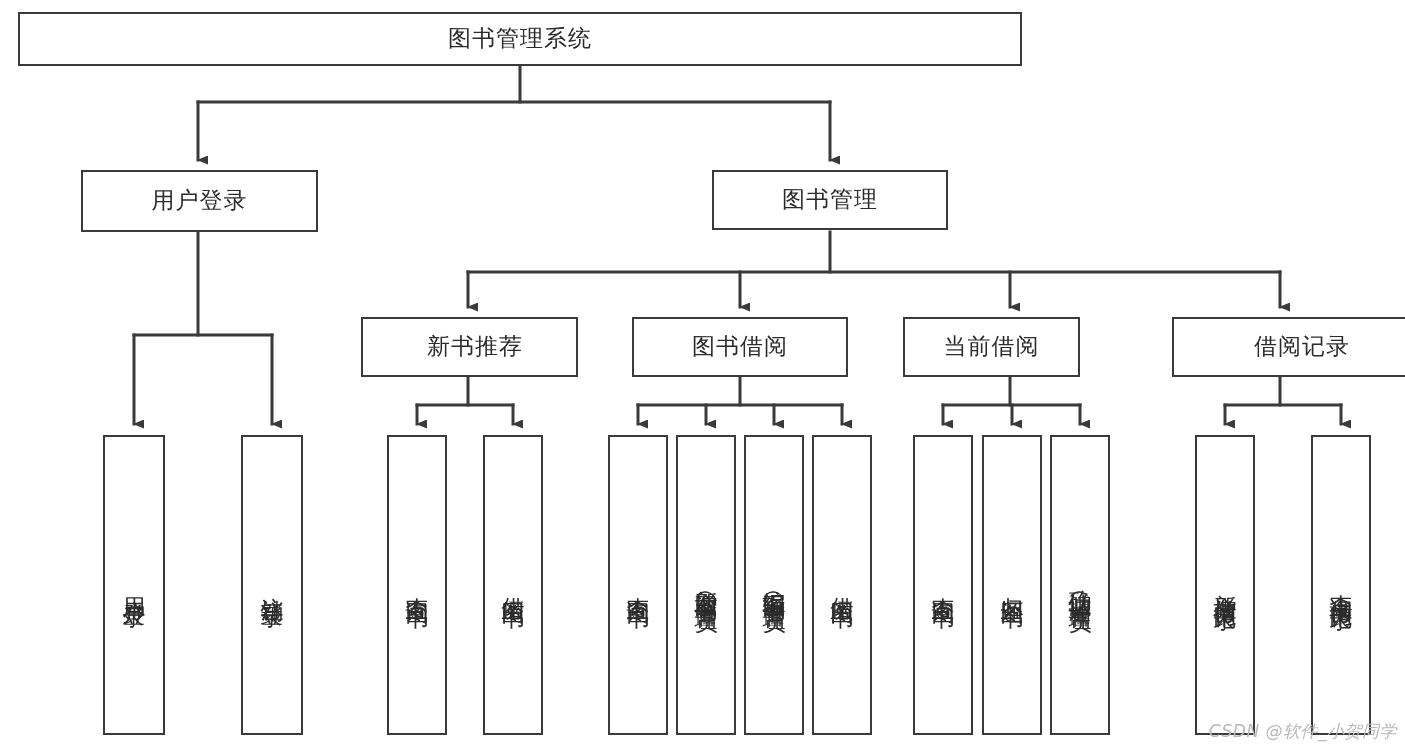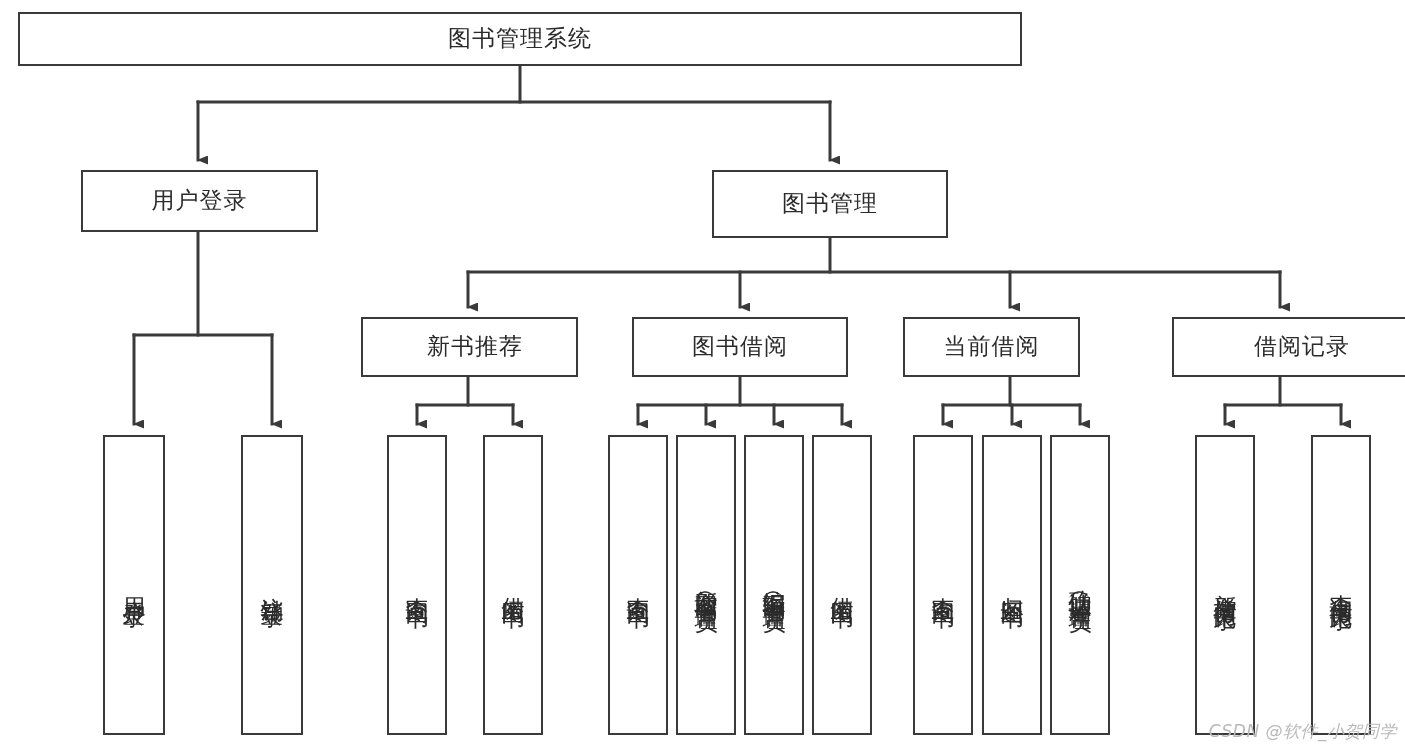--- a/index.html
+++ b/index.html
@@ -125,21 +125,21 @@
     </g>
   </svg>
 
   <div class="node horiz" style="left:18px; top:12px; width:1004px; height:54px;">
     <span>图书管理系统</span>
   </div>
 
   <div class="node horiz" style="left:81px; top:170px; width:237px; height:62px;">
     <span>用户登录</span>
   </div>
-  <div class="node horiz" style="left:712px; top:170px; width:236px; height:68px;">
+  <div class="node horiz" style="left:712px; top:170px; width:236px; height:60px;">
     <span>图书管理</span>
   </div>
 
   <div class="node horiz" style="left:361px; top:317px; width:217px; height:60px;padding-left:11px;">
     <span>新书推荐</span>
   </div>
   <div class="node horiz" style="left:632px; top:317px; width:216px; height:60px;">
     <span>图书借阅</span>
   </div>
   <div class="node horiz" style="left:903px; top:317px; width:177px; height:60px;">

